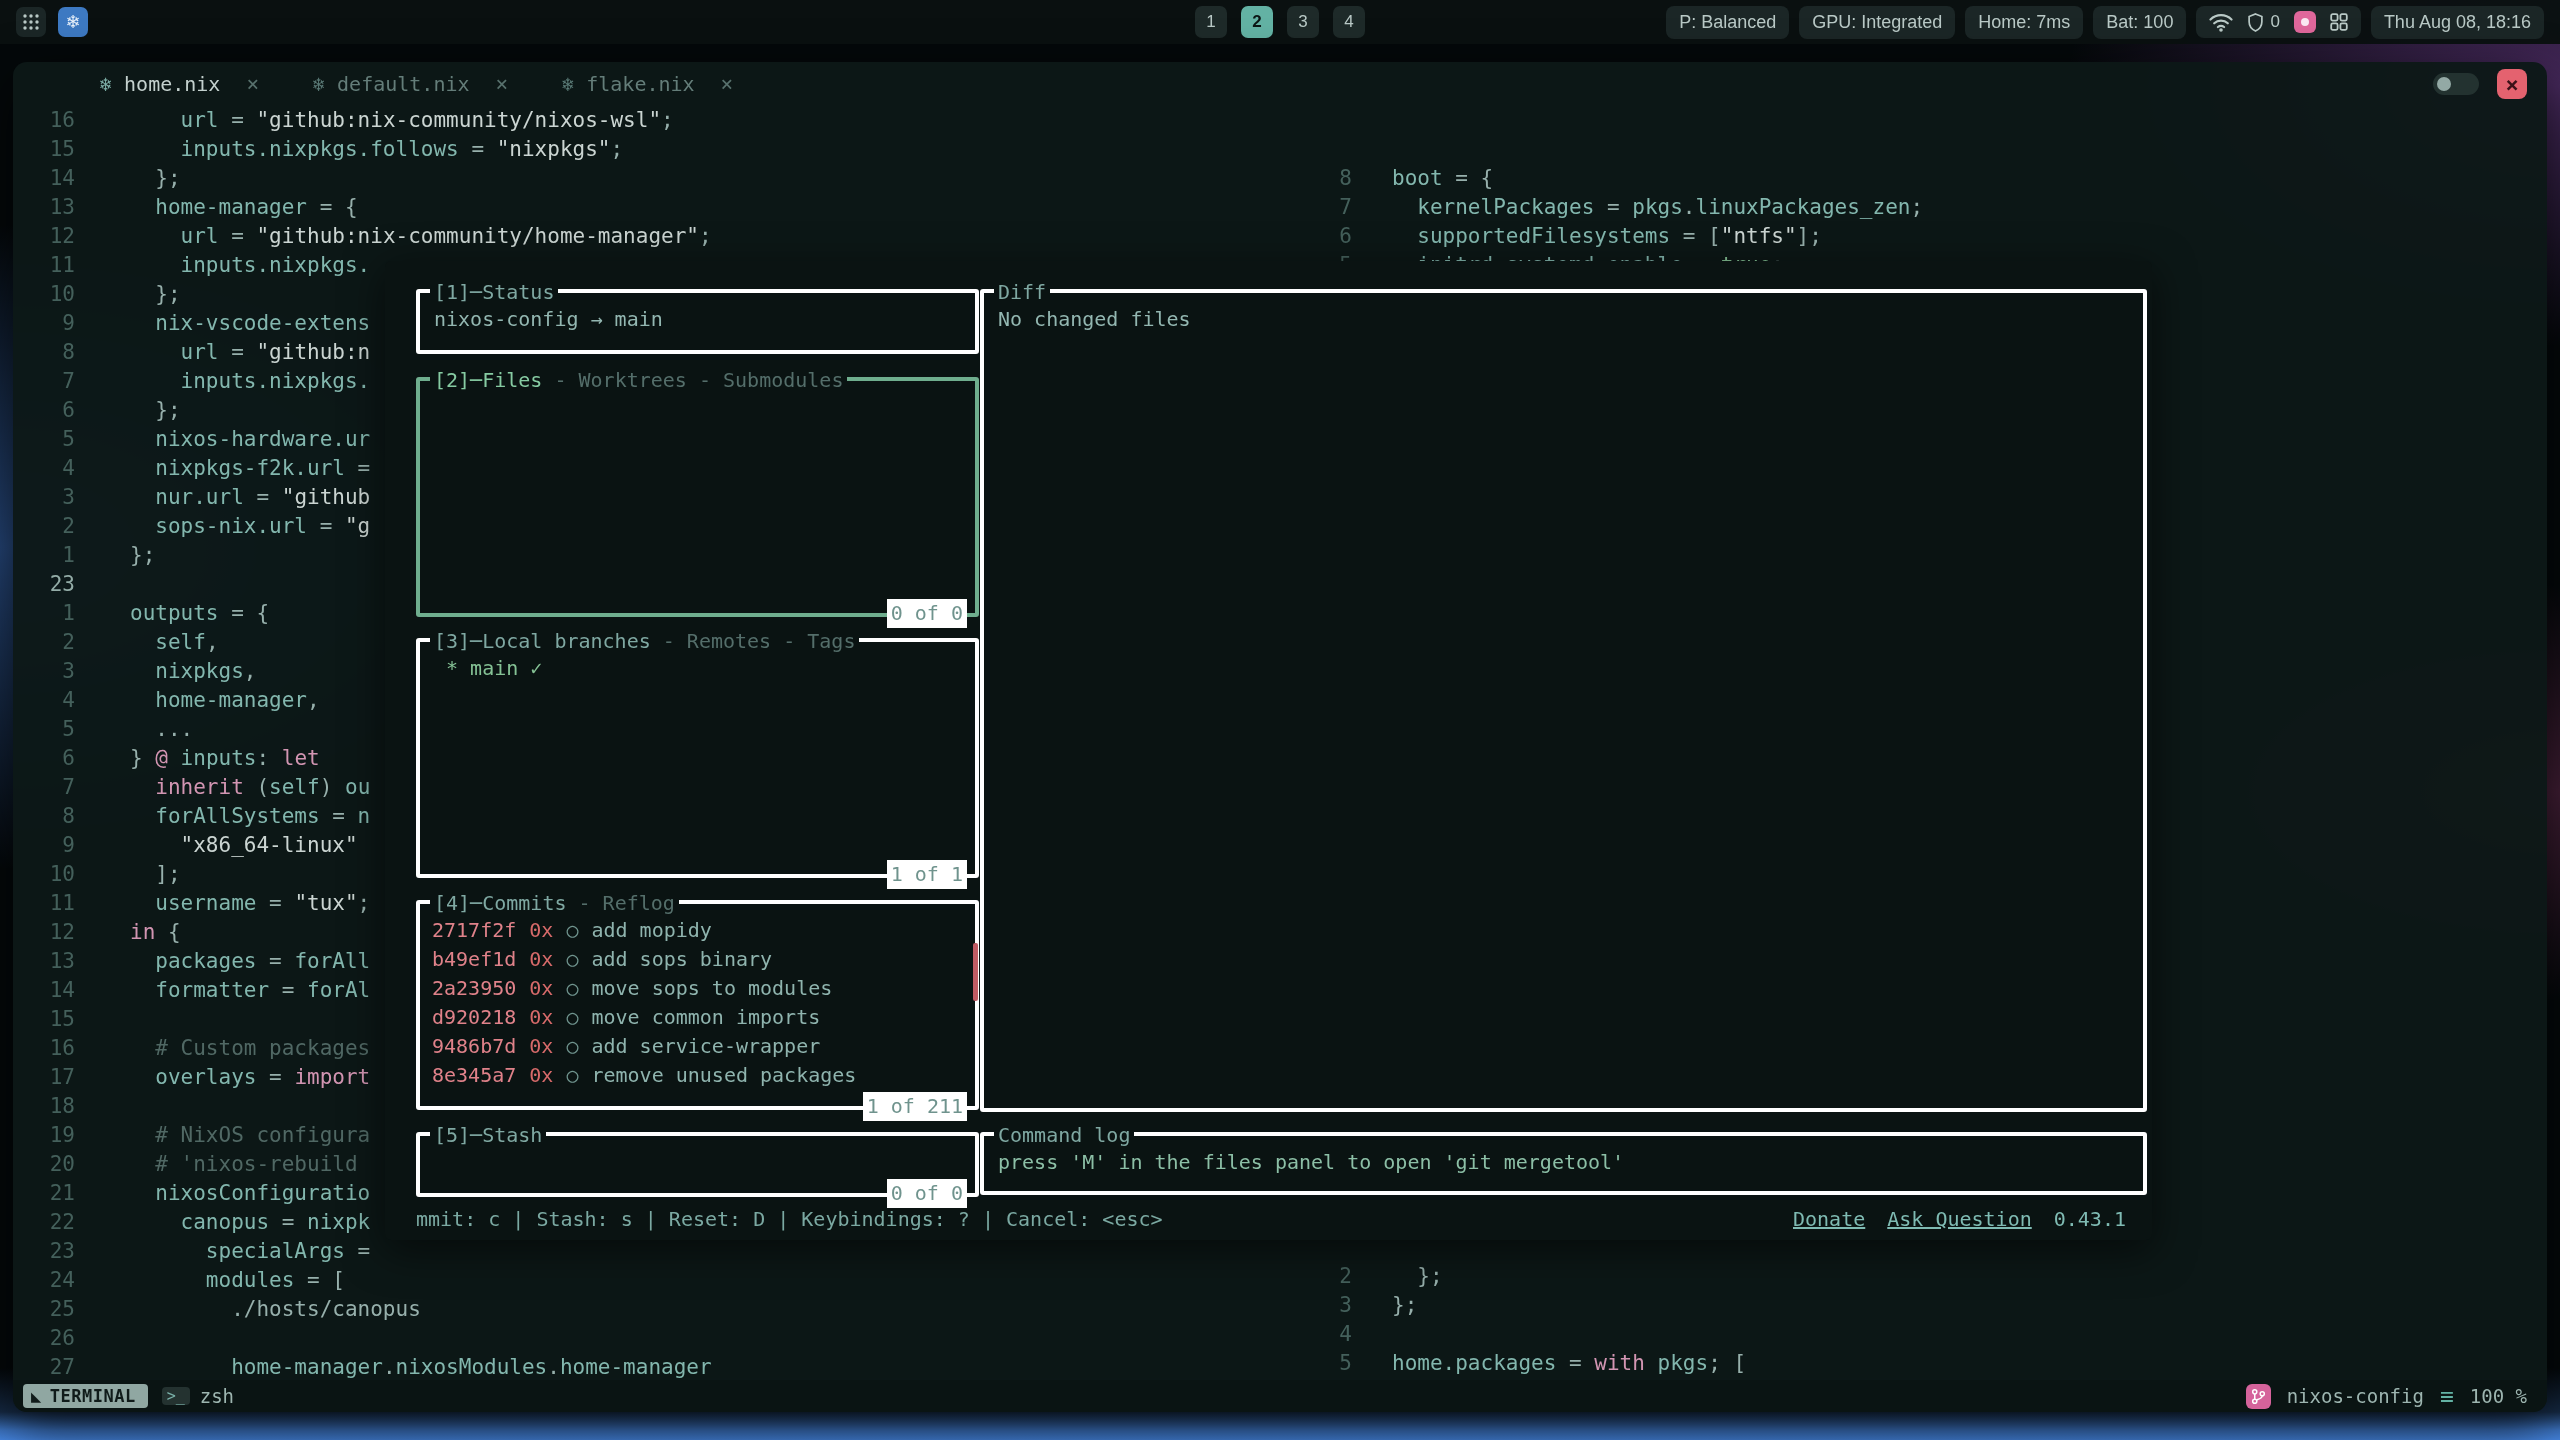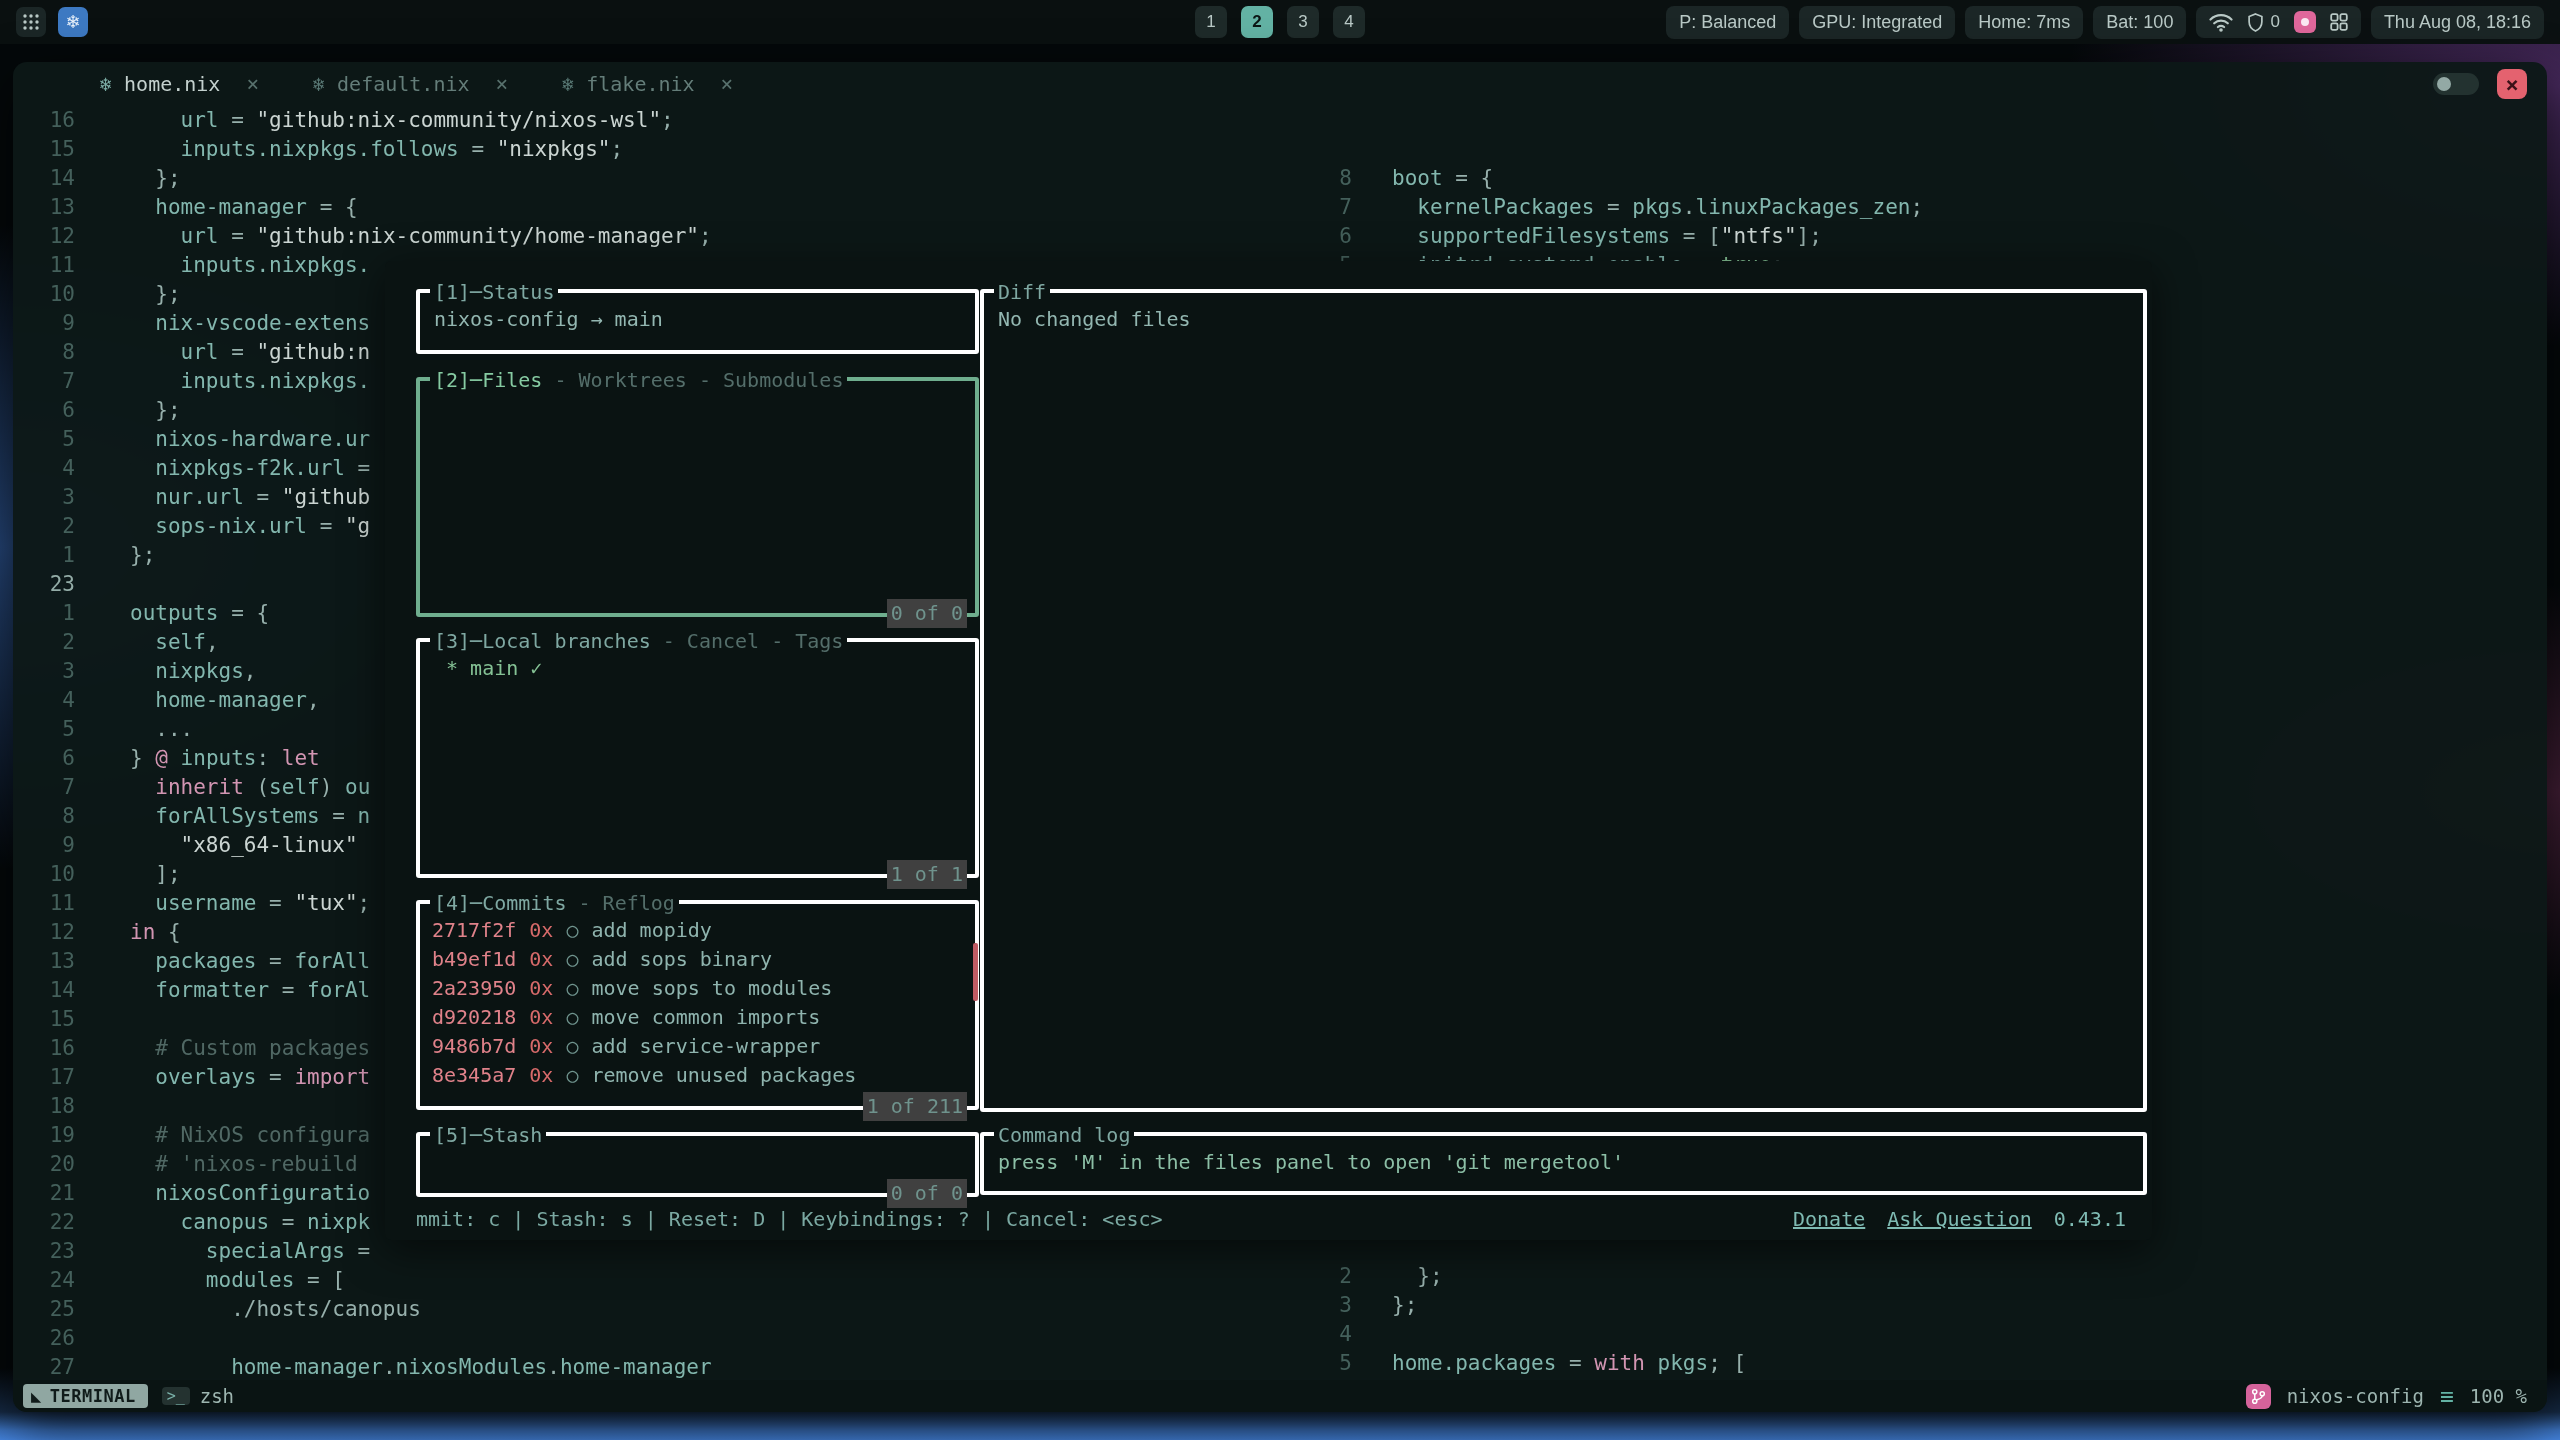--- a/index.html
+++ b/index.html
@@ -66,21 +66,21 @@
 
   
   .lazygit{position:absolute;left:372px;top:199px;width:1767px;height:979px;background:#0a1312;
     border-radius:6px;box-shadow:0 10px 42px rgba(0,0,0,.55);font-size:20px;line-height:29px;}
   .lg-panel{position:absolute;border:4px solid #ffffff;border-radius:3px;}
   .lg-panel.focused{border-color:#6fae8e;}
   .lg-title{position:absolute;top:-15px;left:10px;background:#0a1312;padding:0 4px;white-space:pre;}
   .t-num,.t-name{color:#7fa8a2;}
   .lg-panel.focused .t-num,.lg-panel.focused .t-name{color:#86cba2;}
   .t-sub{color:#546e6a;}
-  .lg-count{position:absolute;bottom:-15px;right:8px;background:#404040;padding:0 4px;color:#6f938d;}
+  .lg-count{position:absolute;bottom:-15px;right:8px;background:#ffffff;padding:0 4px;color:#6f938d;}
   .lg-content{padding:12px 14px;color:#93b7b1;white-space:pre;}
   .branch-row{color:#85c295;}
   .cmdlog-text{color:#8cbfa6;}
   .commit-row{display:flex;height:29px;padding-left:12px;cursor:pointer;}
   .commit-row .ch{color:#e0828a;margin-right:13px;}
   .commit-row .ca{color:#d76a6a;margin-right:13px;}
   .commit-row .cm{color:#6f938d;margin-right:13px;}
   .commit-row .ct{color:#8fb4ae;}
   #commit-list{padding-top:12px;}
   .commit-scroll{position:absolute;right:-3px;top:39px;width:5px;height:58px;background:#c05b63;border-radius:2px;}
@@ -208,21 +208,21 @@
       <span class="lg-title"><span class="t-num">[1]─</span><span class="t-name">Status</span></span>
       <div class="lg-content">nixos-config → main</div>
     </div>
 
     <div class="lg-panel focused" style="left:31px;top:116px;width:555px;height:232px;">
       <span class="lg-title"><span class="t-num">[2]─</span><span class="t-name">Files</span><span class="t-sub"> - Worktrees - Submodules</span></span>
       <span class="lg-count">0 of 0</span>
     </div>
 
     <div class="lg-panel" style="left:31px;top:377px;width:555px;height:232px;">
-      <span class="lg-title"><span class="t-num">[3]─</span><span class="t-name">Local branches</span><span class="t-sub"> - Cancel - Tags</span></span>
+      <span class="lg-title"><span class="t-num">[3]─</span><span class="t-name">Local branches</span><span class="t-sub"> - Remotes - Tags</span></span>
       <div class="lg-content branch-row"> * main ✓</div>
       <span class="lg-count">1 of 1</span>
     </div>
 
     <div class="lg-panel" style="left:31px;top:639px;width:555px;height:202px;">
       <span class="lg-title"><span class="t-num">[4]─</span><span class="t-name">Commits</span><span class="t-sub"> - Reflog</span></span>
       <div id="commit-list">
           <div class="commit-row">
             <span class="ch">2717f2f</span>
             <span class="ca">0x</span>

